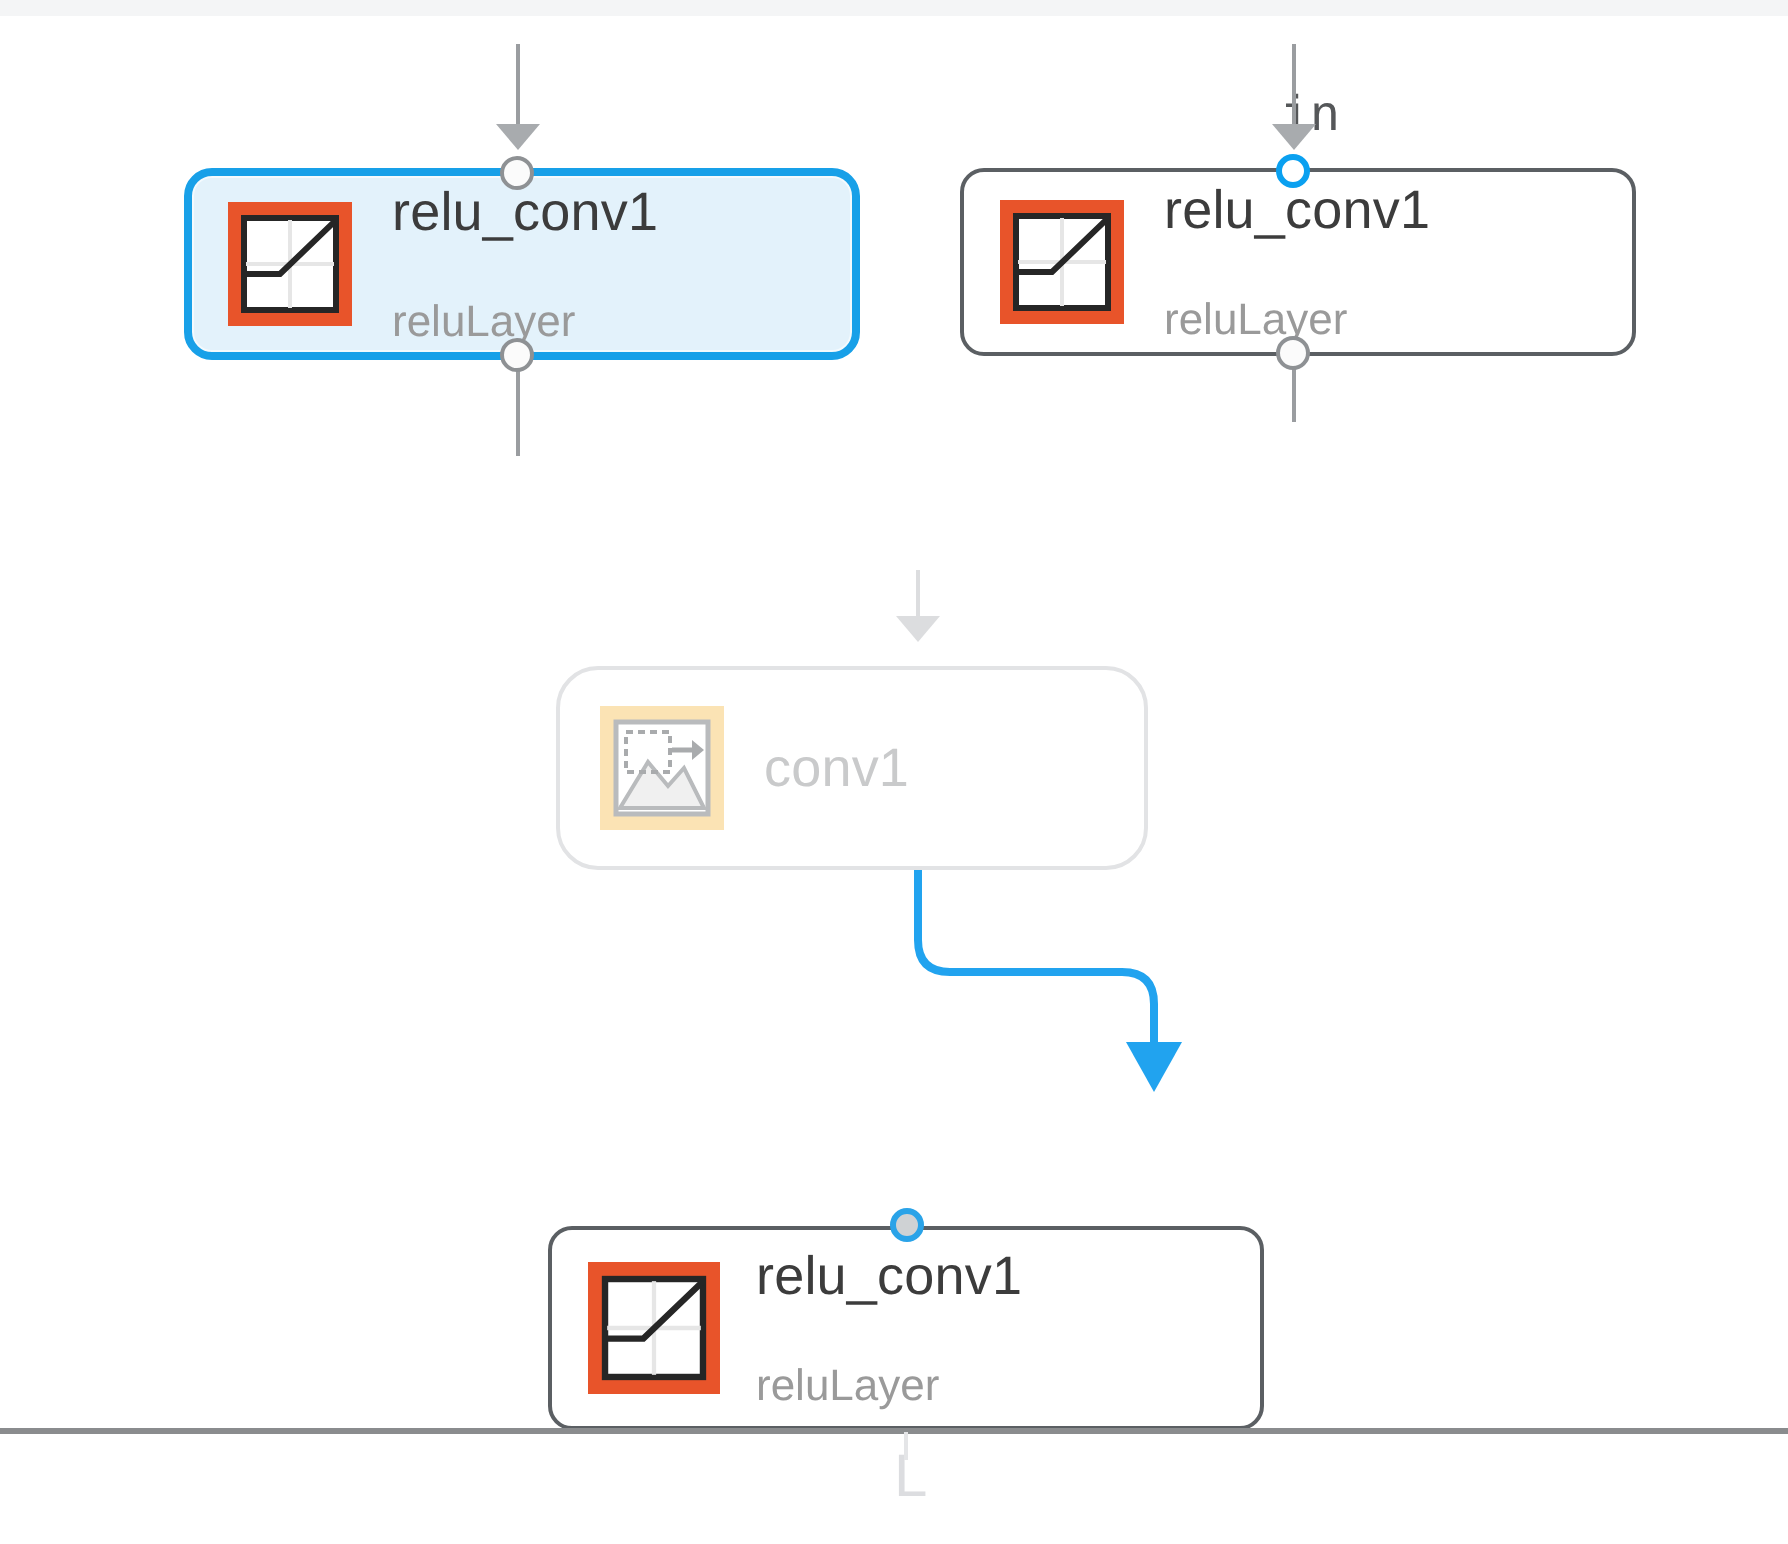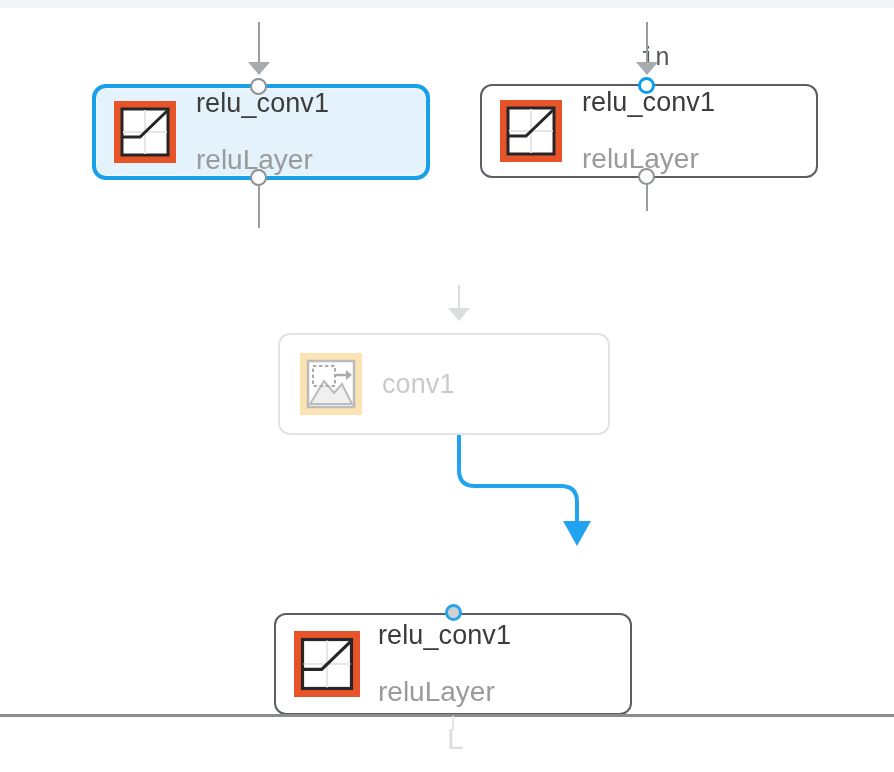--- a/index.html
+++ b/index.html
@@ -73,21 +73,21 @@
     line-height: 1.05;
     gap: 23px;
   }
   .block-title {
     font-size: 27px;
     color: #3c3c3c;
     letter-spacing: 0.1px;
     white-space: nowrap;
   }
   .block-sub {
-    font-size: 28px;
+    font-size: 22px;
     color: #9a9a9a;
     margin-top: 5px;
     white-space: nowrap;
   }
   .ghost .block-title { color: #c9cacb; }
   .ghost .block-sub   { color: #d8d9da; }
 
   
   .port {
     position: absolute;
@@ -203,21 +203,21 @@
       <div class="block-sub">reluLayer</div>
     </div>
   </div>
 
   <div class="port" style="left:638px; top:168px;"></div>
   <div class="wire" style="left:646px; top:183px; height:28px;"></div>
 
   <div class="wire faint" style="left:458px; top:285px; height:26px;"></div>
   <div class="arrowhead faint" style="left:448px; top:308px;"></div>
 
-  <div class="block ghost" style="left:278px; top:333px; width:332px; height:102px;">
+  <div class="block ghost" style="left:278px; top:333px; width:296px; height:102px;border-radius:21px;">
     <div class="block-icon" style="margin-left:18px;">
       <svg width="62" height="62" viewBox="0 0 62 62" aria-hidden="true">
         <rect x="0" y="0" width="62" height="62" fill="#fbe3b4"></rect>
         <rect x="8" y="8" width="46" height="46" fill="#ffffff" stroke="#b9bbbd" stroke-width="2.5"></rect>
         <path d="M10,51 L24,28 L34,40 L42,31 L52,51 Z" fill="#f0f0f0" stroke="#b9bbbd" stroke-width="2"></path>
         <rect x="13" y="13" width="22" height="20" fill="none" stroke="#a9abad" stroke-width="2" stroke-dasharray="3.5,2.5"></rect>
         <line x1="36" y1="22" x2="50" y2="22" stroke="#a9abad" stroke-width="2.5"></line>
         <path d="M46,17 L52,22 L46,27 Z" fill="#a9abad"></path>
       </svg>
     </div>

